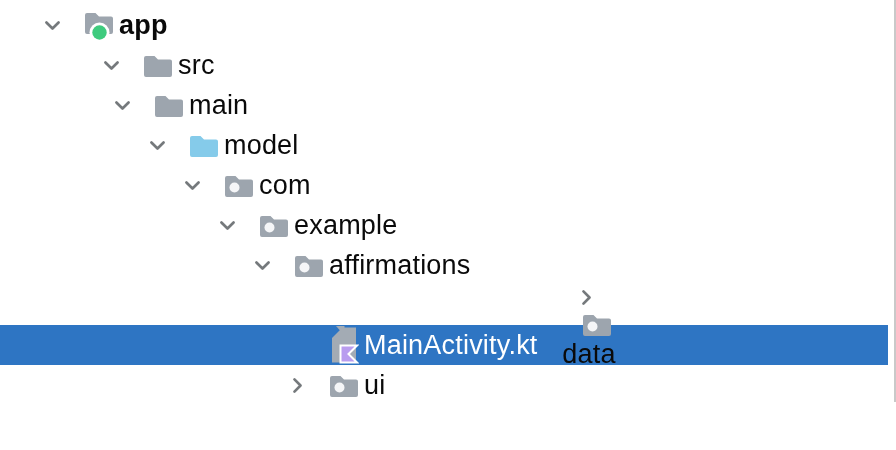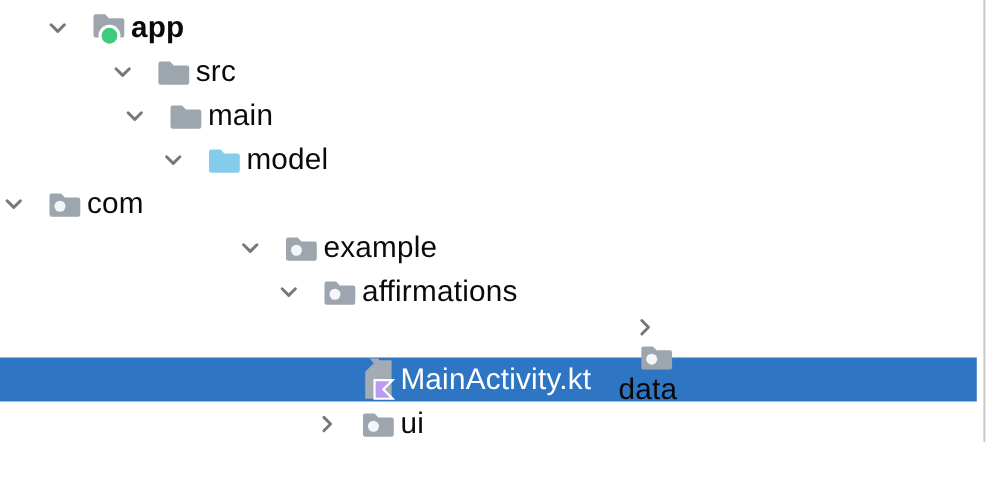--- a/index.html
+++ b/index.html
@@ -111,21 +111,21 @@
             <polyline points="2,4.5 7,9.5 12,4.5" fill="none" stroke="#75797c" stroke-width="2.2" stroke-linecap="round" stroke-linejoin="round"></polyline>
           </svg>
         </span>
     <span class="icon">
           <svg width="30" height="25" viewBox="0 0 30 25">
             <path fill="#85cbea" d="M1 22 V5 Q1 3 3 3 H11.5 L15 6.5 H27 Q29 6.5 29 8.5 V22 Q29 24 27 24 H3 Q1 24 1 22 Z"></path>
           </svg>
         </span>
     <span class="label">model</span>
   </div>
-      <div class="row" style="">
+      <div class="row" style="padding-left: 180px;">
     <span class="chevron">
           <svg width="17" height="17" viewBox="0 0 14 14">
             <polyline points="2,4.5 7,9.5 12,4.5" fill="none" stroke="#75797c" stroke-width="2.2" stroke-linecap="round" stroke-linejoin="round"></polyline>
           </svg>
         </span>
     <span class="icon">
           <svg width="30" height="25" viewBox="0 0 30 25">
             <path fill="#9da5ae" d="M1 22 V5 Q1 3 3 3 H11.5 L15 6.5 H27 Q29 6.5 29 8.5 V22 Q29 24 27 24 H3 Q1 24 1 22 Z"></path>
             <circle cx="10.5" cy="14.5" r="5" fill="#f5f6f8"></circle>
           </svg>

